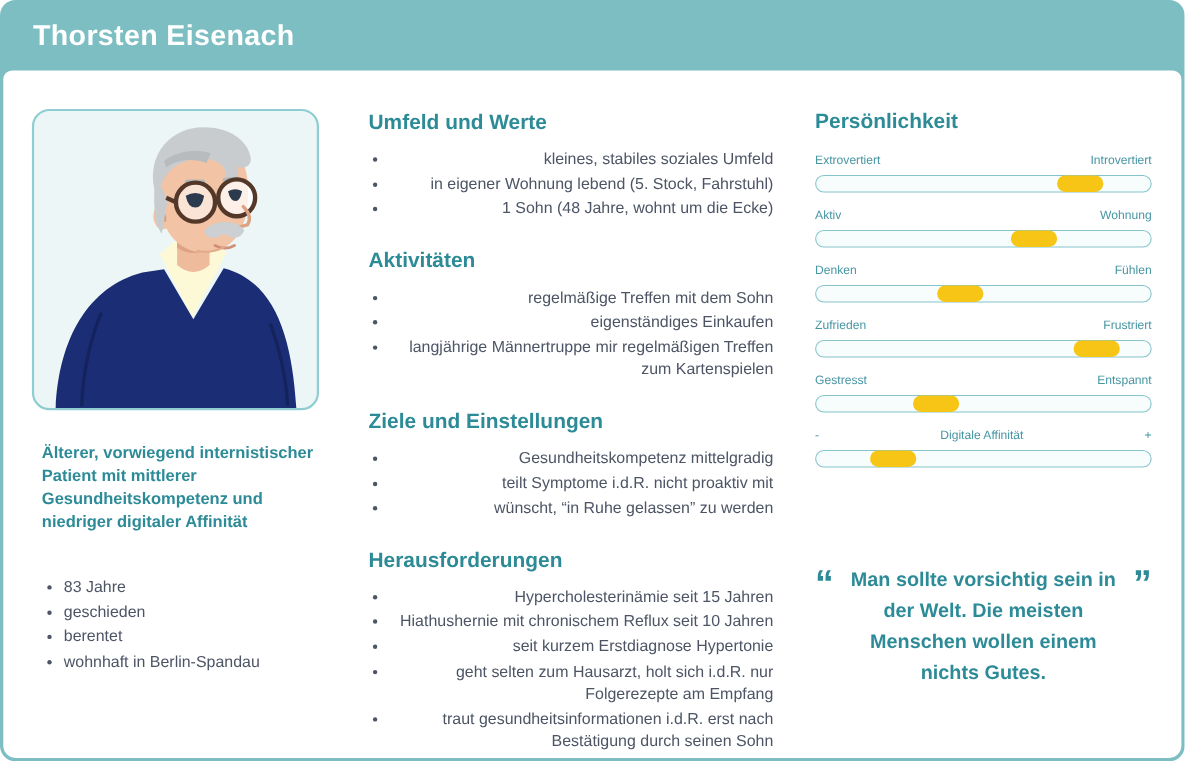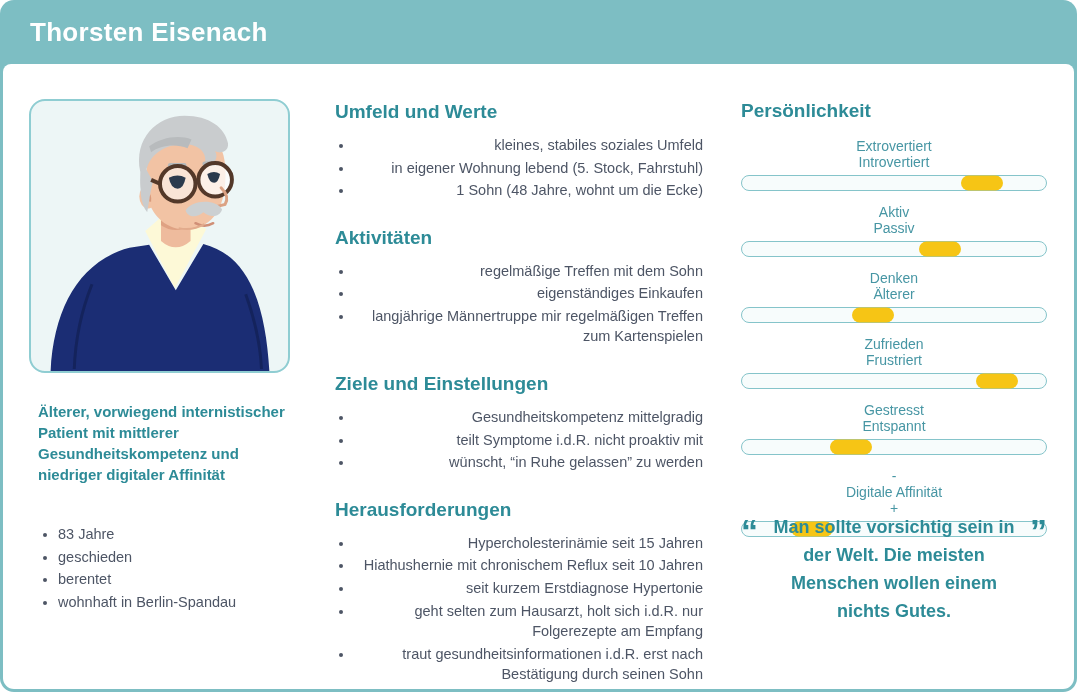--- a/index.html
+++ b/index.html
@@ -21,21 +21,21 @@
   
   .mid{position:absolute;left:332px;top:37px;width:368px;}
   .section h2{margin:0 0 12px;font-size:19px;line-height:22px;font-weight:700;color:#2d8b97;}
   .section ul{margin:0 0 26px;padding-left:19px;font-size:14.5px;color:#4d5565;line-height:1.42;}
   .section li{margin-bottom:2px;text-align:right;}
 
   
   .right{position:absolute;left:738px;top:36px;width:306px;}
   .right h2{margin:0 0 16px;font-size:19px;line-height:22px;font-weight:700;color:#2d8b97;}
   .scale{margin-bottom:13px;}
-  .scale .labels{display:flex;align-items:center;font-size:14px;line-height:16px;color:#4796a4;margin-bottom:5px;flex-direction:column;}
+  .scale .labels{display:flex;align-items:flex-end;font-size:11px;line-height:16px;color:#4796a4;margin-bottom:5px;}
   .labels .l{flex:0 0 auto;}
   .labels .c{flex:1 1 auto;text-align:center;}
   .labels .r{flex:0 0 auto;}
   .track{position:relative;height:14px;border:1.5px solid #85c4ca;border-radius:9px;background:#f7fcfc;}
   .pill{position:absolute;top:50%;transform:translateY(-50%);width:42px;height:15px;border-radius:8px;background:#f6c515;}
 
   
   .quote{position:absolute;left:732px;top:450px;width:318px;margin:0;}
   .quote blockquote{margin:0 28px;font-size:18px;font-weight:700;color:#2d8b97;text-align:center;line-height:1.55;}
   .qmark{position:absolute;font-size:34px;font-weight:700;color:#2d8b97;line-height:1;}
@@ -151,31 +151,31 @@
               <span class="r">Introvertiert</span>
             </div>
             <div class="track">
               <div class="pill" style="left: calc(79% - 21px);"></div>
             </div>
           </div>
           <div class="scale">
             <div class="labels">
               <span class="l">Aktiv</span>
               <span class="c"></span>
-              <span class="r">Passiv</span>
+              <span class="r">Wohnung</span>
             </div>
             <div class="track">
               <div class="pill" style="left: calc(65% - 21px);"></div>
             </div>
           </div>
           <div class="scale">
             <div class="labels">
               <span class="l">Denken</span>
               <span class="c"></span>
-              <span class="r">Älterer</span>
+              <span class="r">Fühlen</span>
             </div>
             <div class="track">
               <div class="pill" style="left: calc(43% - 21px);"></div>
             </div>
           </div>
           <div class="scale">
             <div class="labels">
               <span class="l">Zufrieden</span>
               <span class="c"></span>
               <span class="r">Frustriert</span>

